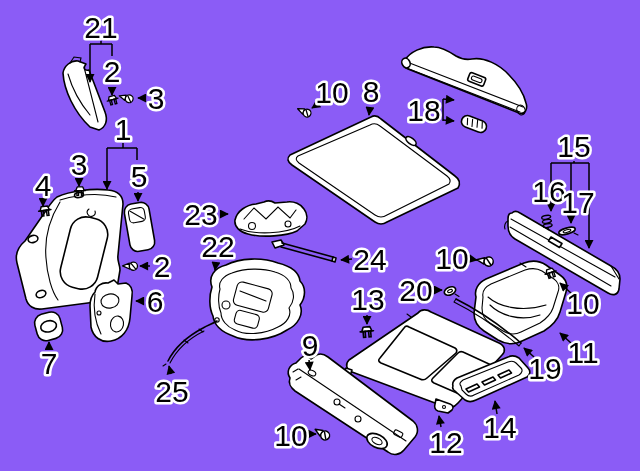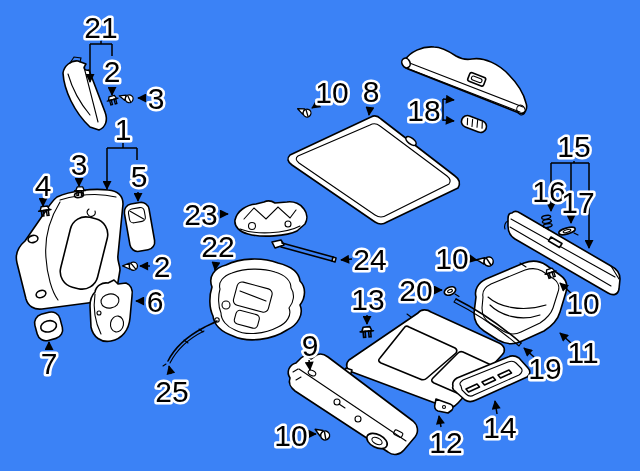--- a/index.html
+++ b/index.html
@@ -1,16 +1,16 @@
 <!DOCTYPE html>
 <html><head>
 <meta charset="utf-8">
 <style>
   html,body{margin:0;padding:0;background:#fff;}
-  .stage{position:relative;width:640px;height:471px;background:#3b82f6;overflow:hidden;
+  .stage{position:relative;width:640px;height:471px;background:#8b5cf6;overflow:hidden;
          font-family:"Liberation Sans", sans-serif;}
   svg{position:absolute;left:0;top:0;}
   .ln{stroke:#000;stroke-width:1.6;fill:none;stroke-linecap:round;stroke-linejoin:round;}
   .fw{stroke:#000;stroke-width:1.6;fill:#fff;stroke-linejoin:round;}
   .thin{stroke:#000;stroke-width:1.1;fill:none;stroke-linecap:round;}
   .leader{stroke:#000;stroke-width:1.5;fill:none;}
   .callout{font-family:"Liberation Sans", sans-serif;font-size:30px;fill:#000;
            text-anchor:middle;dominant-baseline:central;
            paint-order:stroke;stroke:#fff;stroke-width:5px;stroke-linejoin:round;}
 </style>

